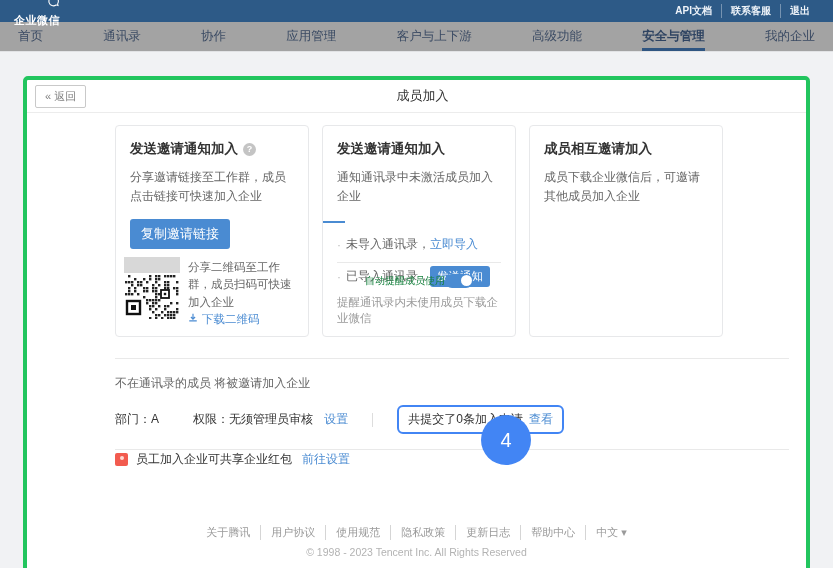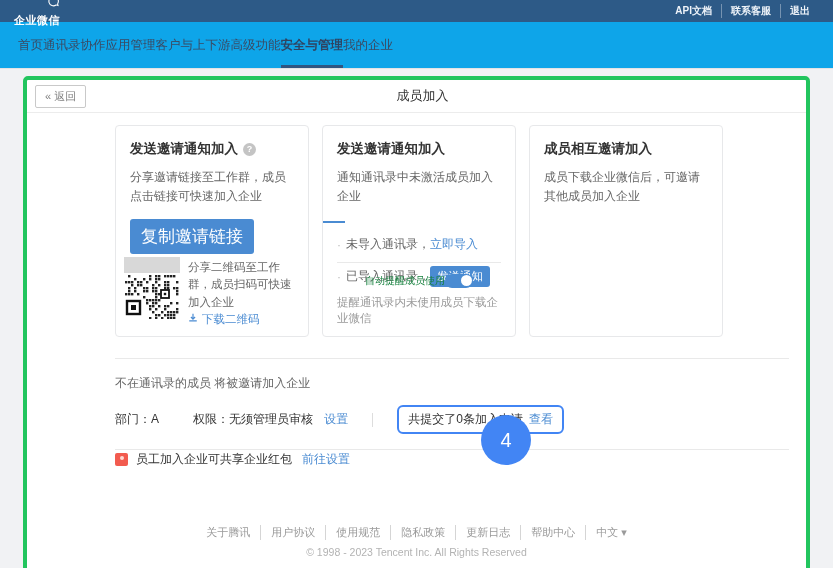--- a/index.html
+++ b/index.html
@@ -9,40 +9,40 @@
 
   
   .topbar { height:22px; background:var(--topbar,#2d5a87); color:#fff; display:flex; align-items:center; padding:0 14px; }
   .brand { display:flex; align-items:flex-end; gap:5px; font-size:11px; font-weight:bold; letter-spacing:.5px; cursor:pointer;flex-direction:column; }
   .brand svg { display:block; }
   .topbar-links { margin-left:auto; display:flex; align-items:center; font-size:10px; font-weight:bold; color:#eef3f9; }
   .topbar-links .tlink { padding:0 9px; cursor:pointer; }
   .topbar-links .tlink + .tlink { border-left:1px solid rgba(255,255,255,.35); }
 
   
-  .nav { height:47px; background:#0ea5e9; border-bottom:1px solid #e2e3e5; display:flex; justify-content:flex-start; align-items:stretch; padding:0 18px; }
+  .nav { height:30px; background:#a3a3a3; border-bottom:1px solid #e2e3e5; display:flex; justify-content:space-between; align-items:stretch; padding:0 18px; }
   .nav-item { display:flex; align-items:center; font-size:12.5px; color:#3a4a63; cursor:pointer; border-bottom:3px solid transparent; padding-top:3px; }
   .nav-item.active { border-bottom-color:var(--navline,#2f5581); font-weight:bold; color:#2f4462; }
 
   
   .panel { position:absolute; left:23px; top:76px; width:787px; height:565px; background:#fff; border:4px solid #22c55e; border-radius:5px; }
   .panel-header { height:33px; border-bottom:1px solid #ececec; display:flex; align-items:center; padding:0 8px; position:relative; }
   .back-btn { position:relative; z-index:2; font-size:11px; color:#808080; background:#fff; border:1px solid #c9c9c9; border-radius:2px; padding:3px 9px; cursor:pointer; }
   .panel-title { position:absolute; left:0; right:0; text-align:center; font-size:13px; color:#333;padding-left:12px; }
   .panel-body { padding:12px 17px 0 88px; position:relative; }
 
   .intro { font-size:13px; color:#333; margin:10px 0 16px; }
 
   
   .cards { display:flex; gap:13px; }
   .card { width:194px; height:212px; border:1px solid #e7e8ea; border-radius:4px; padding:14px; position:relative; background:#fff; }
   .card-title { font-size:13.5px; font-weight:bold; color:#333; display:flex; align-items:center; gap:5px; }
   .help-icon { width:13px; height:13px; border-radius:50%; background:#c4c4c4; color:#fff; font-size:9px; font-weight:bold; display:inline-flex; align-items:center; justify-content:center; cursor:pointer; }
   .card-desc { font-size:12px; color:#666; line-height:1.55; margin-top:10px; }
-  .btn-primary { display:inline-block; background:var(--accent,#4a8bd2); color:#fff; font-size:17px; border:none; border-radius:3px; padding:6px 11px; margin-top:14px; cursor:pointer; }
+  .btn-primary { display:inline-block; background:var(--accent,#4a8bd2); color:#fff; font-size:13px; border:none; border-radius:3px; padding:6px 11px; margin-top:14px; cursor:pointer; }
   .qr-row { position:absolute; left:8px; right:8px; bottom:8px; display:flex; gap:8px; }
   .qr-box { flex:0 0 56px; }
   .qr-side { font-size:11.5px; color:#666; line-height:1.5; padding-top:2px; }
   .dl-link { display:flex; align-items:center; gap:4px; color:var(--accent,#4a8bd2); cursor:pointer; }
   .accent-line { width:22px; height:2px; background:var(--accent,#4a8bd2); margin:16px 0 0 -14px; }
   .bullet-row { font-size:12px; color:#666; margin-top:13px; display:flex; align-items:center; }
   .bullet-dot { color:#bbb; margin-right:5px; }
   .blue-link { color:var(--accent,#4a8bd2); cursor:pointer; }
   .btn-small { display:inline-block; background:var(--accent,#4a8bd2); color:#fff; font-size:11.5px; border:none; border-radius:3px; padding:3px 7px; cursor:pointer; }
   .remind { position:absolute; left:14px; right:14px; bottom:10px; border-top:1px solid #e9e9e9; padding-top:11px; }

